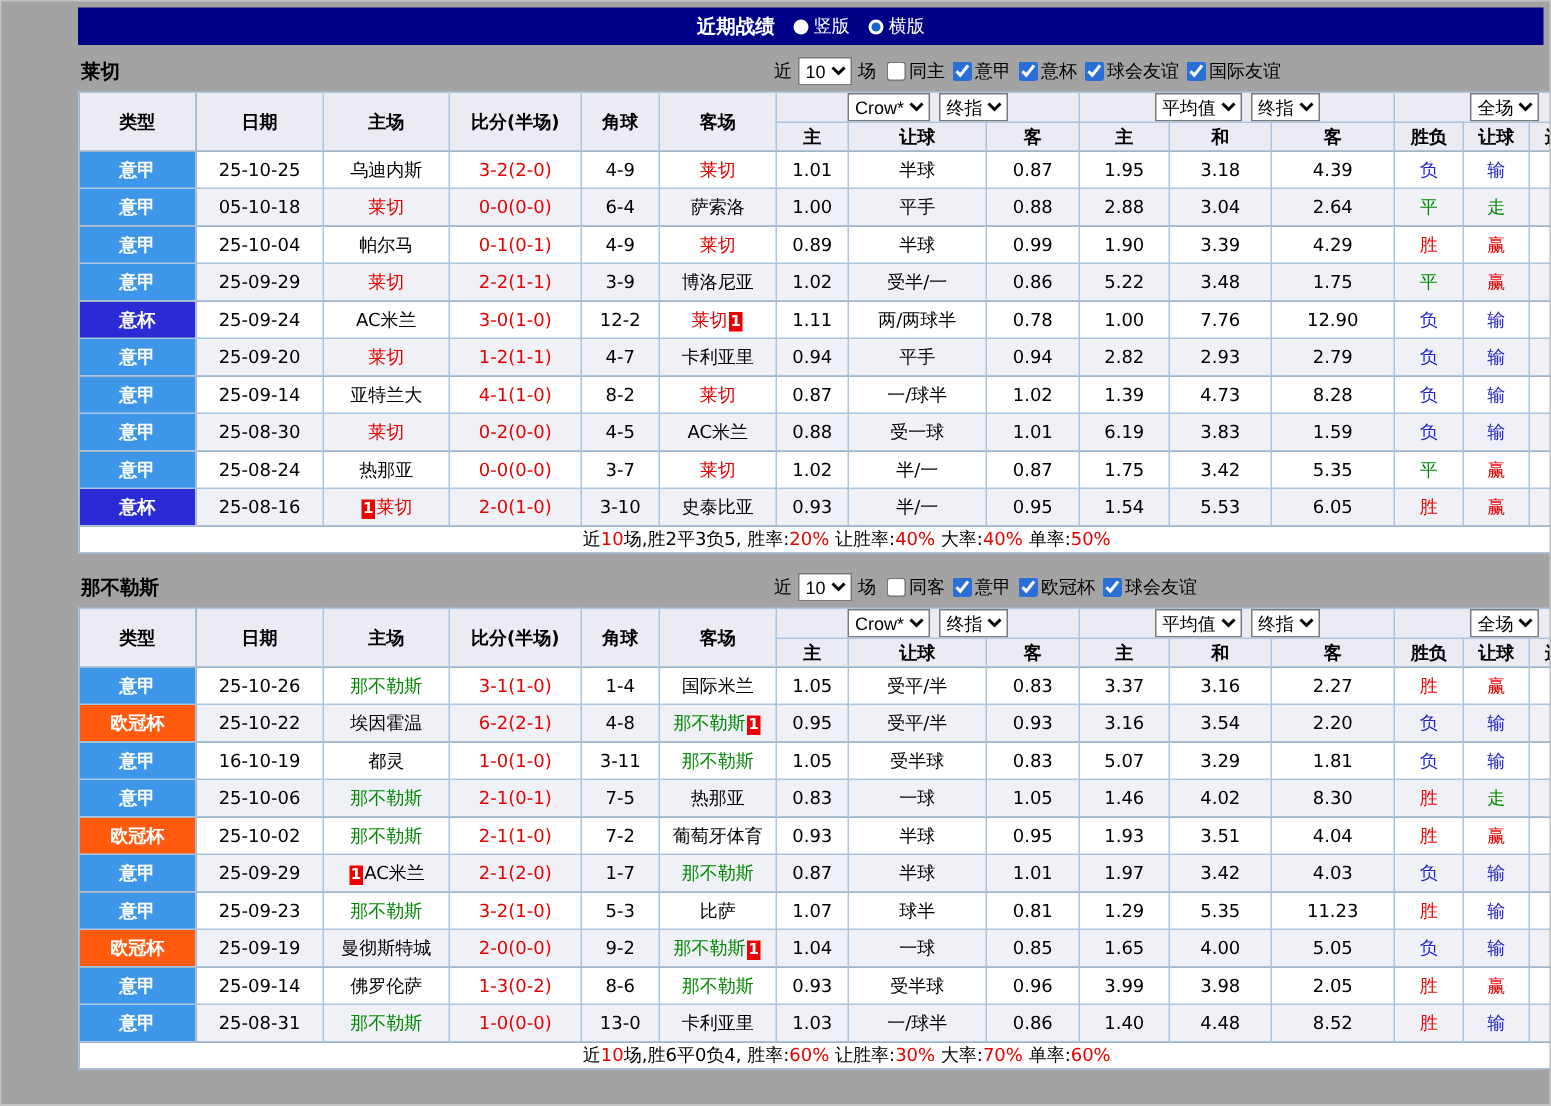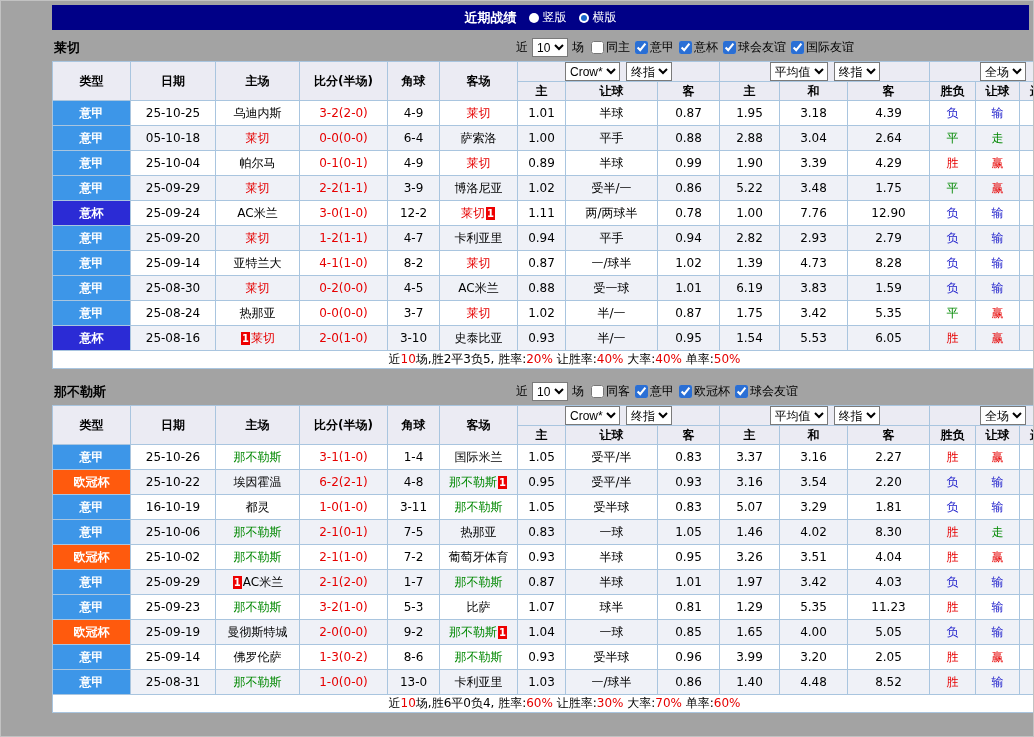--- a/index.html
+++ b/index.html
@@ -446,21 +446,21 @@
               <tr class="">
                 <td class="type" style="background: rgb(255, 90, 13);">欧冠杯</td>
                 <td>25-10-02</td>
                 <td><span style="color: rgb(0, 136, 0);">那不勒斯</span></td>
                 <td class="score" style="color: rgb(230, 0, 0);">2-1(1-0)</td>
                 <td>7-2</td>
                 <td><span style="">葡萄牙体育</span></td>
                 <td>0.93</td>
                 <td>半球</td>
                 <td>0.95</td>
-                <td>3.26</td>
+                <td>1.93</td>
                 <td>3.51</td>
                 <td>4.04</td>
                 <td style="color: rgb(230, 0, 0);">胜</td>
                 <td style="color: rgb(230, 0, 0);">赢</td>
                 <td style="color: rgb(230, 0, 0);">大</td>
               </tr>
               <tr class="alt">
                 <td class="type" style="background: rgb(61, 150, 232);">意甲</td>
                 <td>25-09-29</td>
                 <td><span class="card">1</span><span style="">AC米兰</span></td>
@@ -515,21 +515,21 @@
                 <td class="type" style="background: rgb(61, 150, 232);">意甲</td>
                 <td>25-09-14</td>
                 <td><span style="">佛罗伦萨</span></td>
                 <td class="score" style="color: rgb(230, 0, 0); text-align: center;">1-3(0-2)</td>
                 <td>8-6</td>
                 <td><span style="color: rgb(0, 136, 0);">那不勒斯</span></td>
                 <td>0.93</td>
                 <td>受半球</td>
                 <td>0.96</td>
                 <td>3.99</td>
-                <td>3.20</td>
+                <td>3.98</td>
                 <td>2.05</td>
                 <td style="color: rgb(230, 0, 0);">胜</td>
                 <td style="color: rgb(230, 0, 0);">赢</td>
                 <td style="color: rgb(230, 0, 0);">大</td>
               </tr>
               <tr class="alt">
                 <td class="type" style="background: rgb(61, 150, 232);">意甲</td>
                 <td>25-08-31</td>
                 <td><span style="color: rgb(0, 136, 0);">那不勒斯</span></td>
                 <td class="score" style="color: rgb(230, 0, 0);">1-0(0-0)</td>

